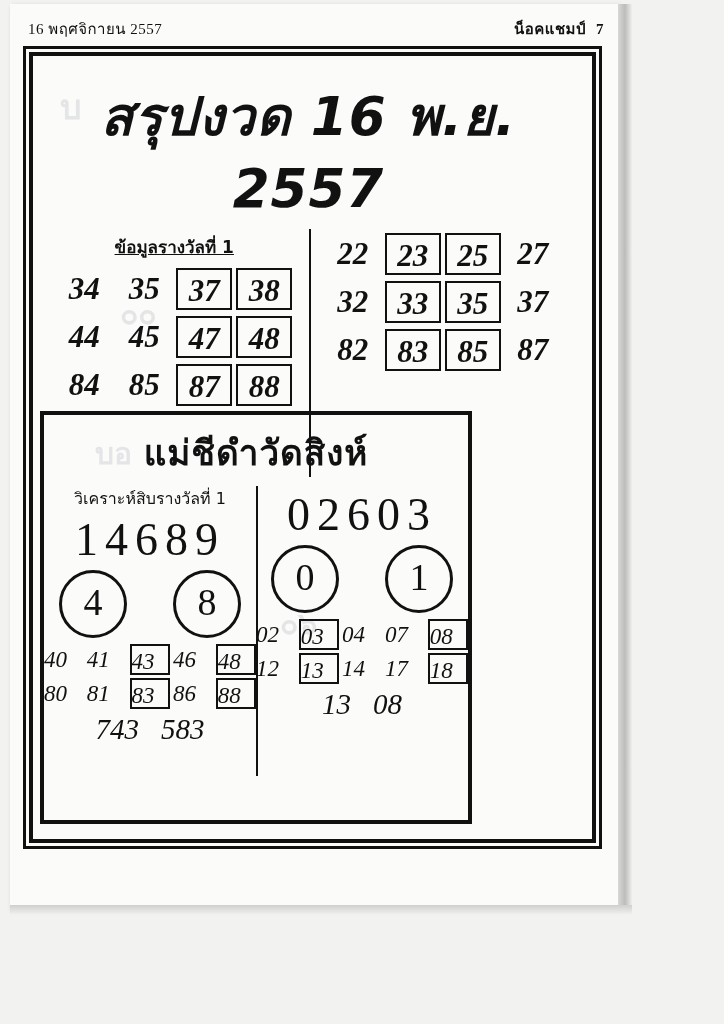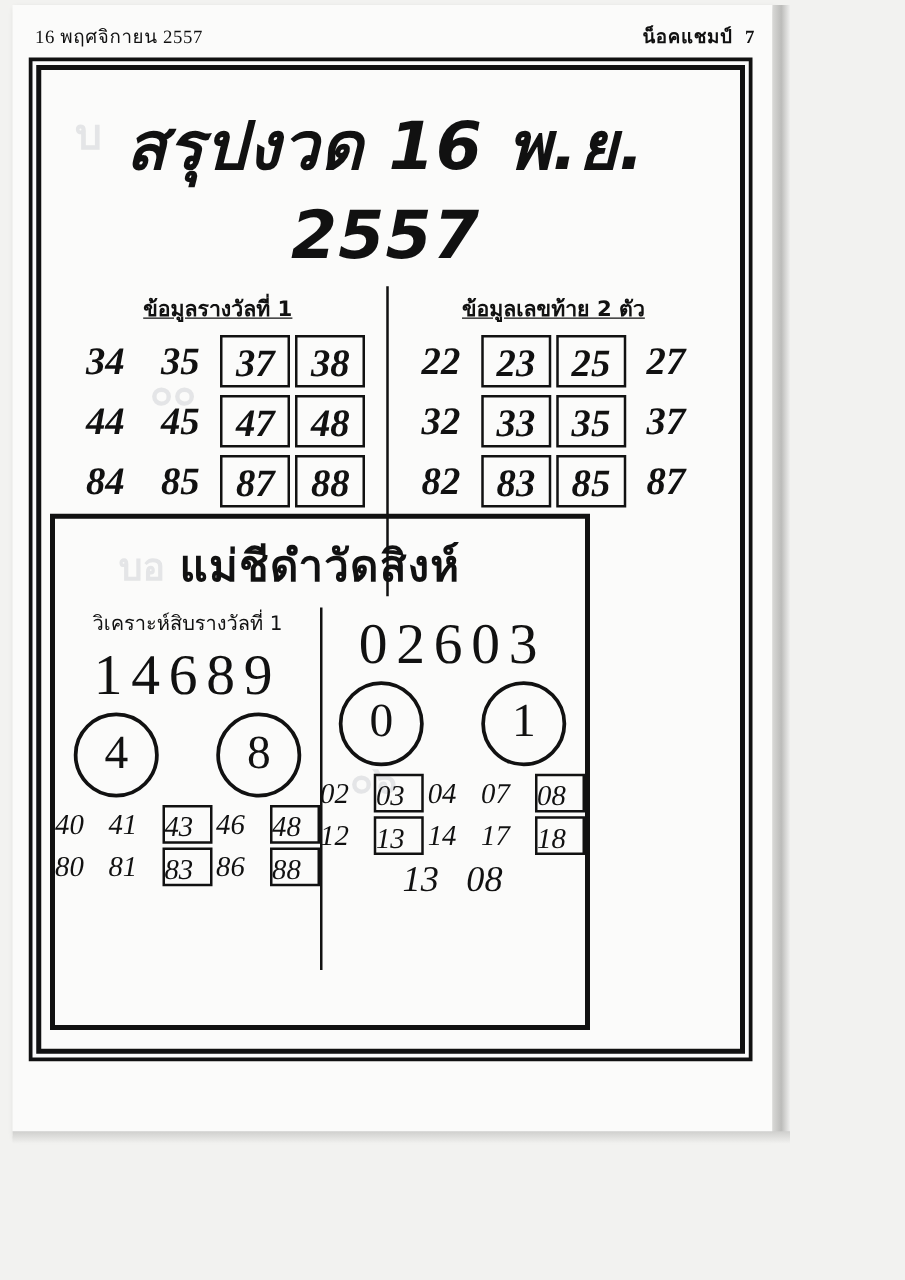--- a/index.html
+++ b/index.html
@@ -284,21 +284,20 @@
         </div>
         <div class="numrow">
           <div class="num">84</div>
           <div class="num">85</div>
           <div class="num boxed">87</div>
           <div class="num boxed">88</div>
         </div>
       </div>
 
       <div class="col">
-        <div class="col-head">ข้อมูลเลขท้าย 2 ตัว</div>
         <div class="numrow">
           <div class="num">22</div>
           <div class="num boxed">23</div>
           <div class="num boxed">25</div>
           <div class="num">27</div>
         </div>
         <div class="numrow">
           <div class="num">32</div>
           <div class="num boxed">33</div>
           <div class="num boxed">35</div>
@@ -331,20 +330,24 @@
           <div class="snum">46</div>
           <div class="snum boxed">48</div>
         </div>
         <div class="srow">
           <div class="snum">80</div>
           <div class="snum">81</div>
           <div class="snum boxed">83</div>
           <div class="snum">86</div>
           <div class="snum boxed">88</div>
         </div>
+        <div class="trow">
+          <div>743</div>
+          <div>583</div>
+        </div>
       </div>
 
       <div class="bcol">
         <div class="bigdigits">02603</div>
         <div class="circles">
           <div class="circ">0</div>
           <div class="circ">1</div>
         </div>
         <div class="srow">
           <div class="snum">02</div>

